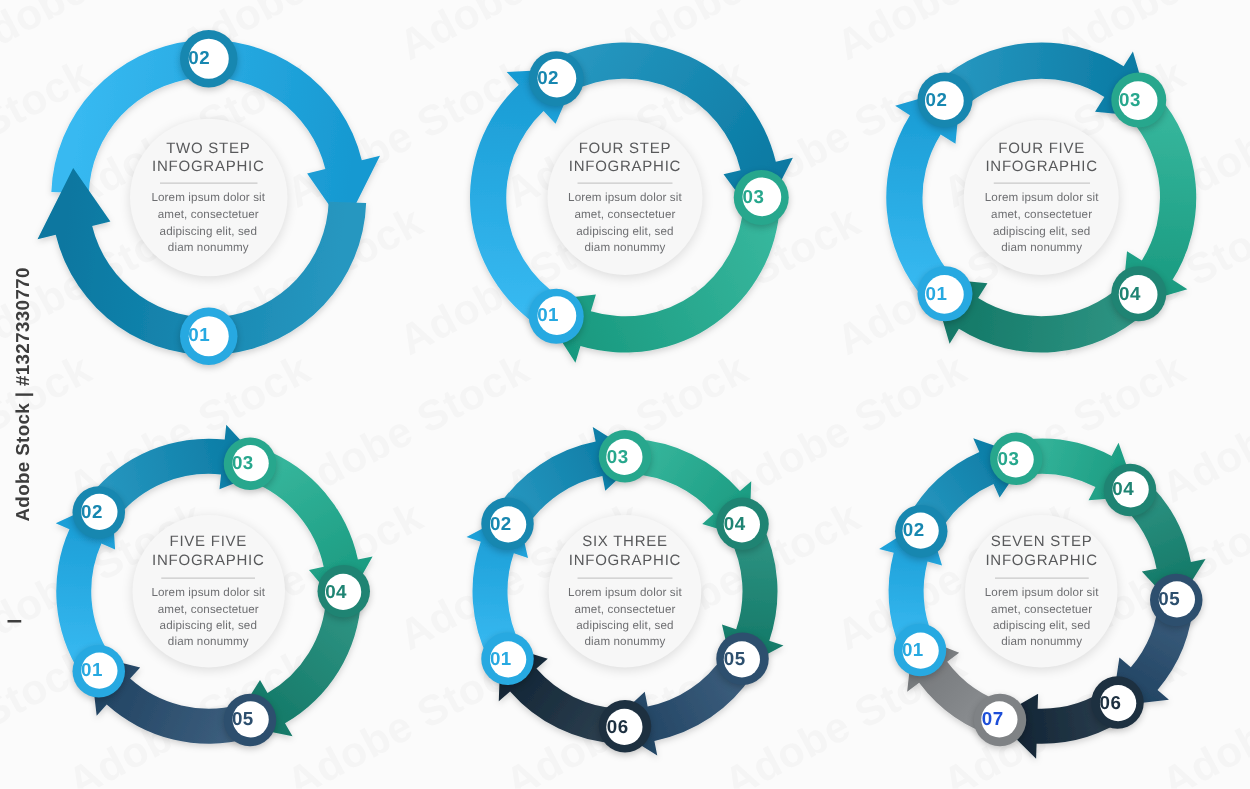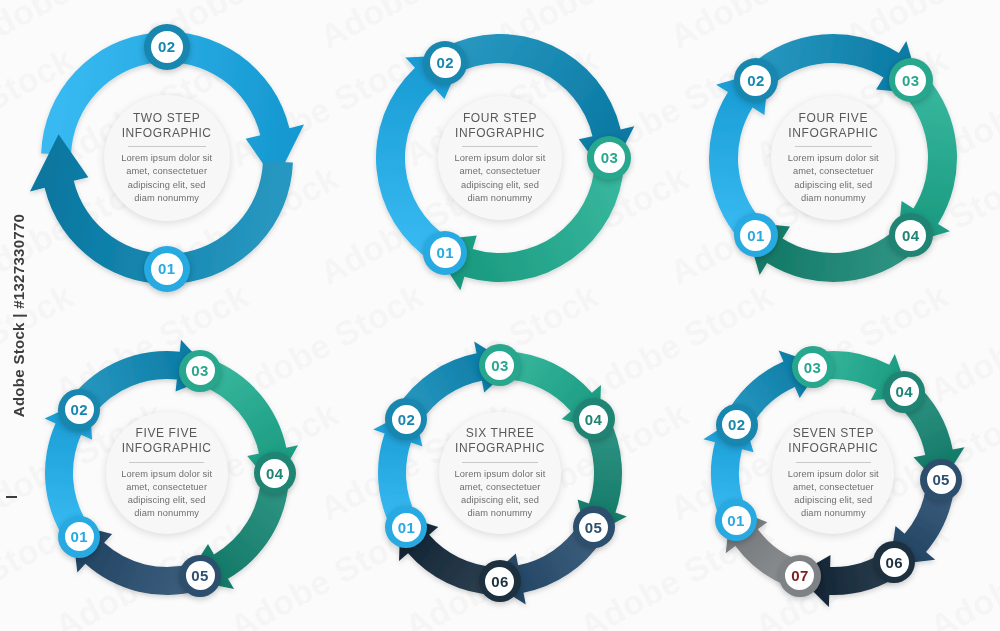--- a/index.html
+++ b/index.html
@@ -141,21 +141,21 @@
     transform: translate(-50%, -50%);
     box-shadow: 0 2px 6px rgba(0,0,0,0.22);
     background: #ffffff;
   }
   .badge .inner {
     position: absolute;
     border-radius: 50%;
     background: #ffffff;
     display: flex;
     align-items: center;
-    justify-content: center;
+    justify-content: flex-start;
   }
   .badge .num {
     position: relative;
     z-index: 2;
     font-size: 15px;
     font-weight: 600;
     letter-spacing: 0.4px;
     line-height: 1;
   }
 </style>
@@ -600,18 +600,18 @@
             <span class="num" style="color: rgb(45, 79, 110);">05</span>
           </div>
         </div>
         <div class="badge" style="width: 42px; height: 42px; left: 210.861px; top: 239.219px; background: rgb(29, 48, 64);">
           <div class="inner" style="inset: 6.5px; width: 29px; height: 29px;">
             <span class="num" style="color: rgb(29, 48, 64);">06</span>
           </div>
         </div>
         <div class="badge" style="width: 42px; height: 42px; left: 116.626px; top: 252.714px; background: rgb(127, 130, 133);">
           <div class="inner" style="inset: 6.5px; width: 29px; height: 29px;">
-            <span class="num" style="color: #7f1d1d;">07</span>
+            <span class="num" style="color: #1d4ed8;">07</span>
           </div>
         </div>
       </div>
     </div>
   </div>
 
 </body></html>

